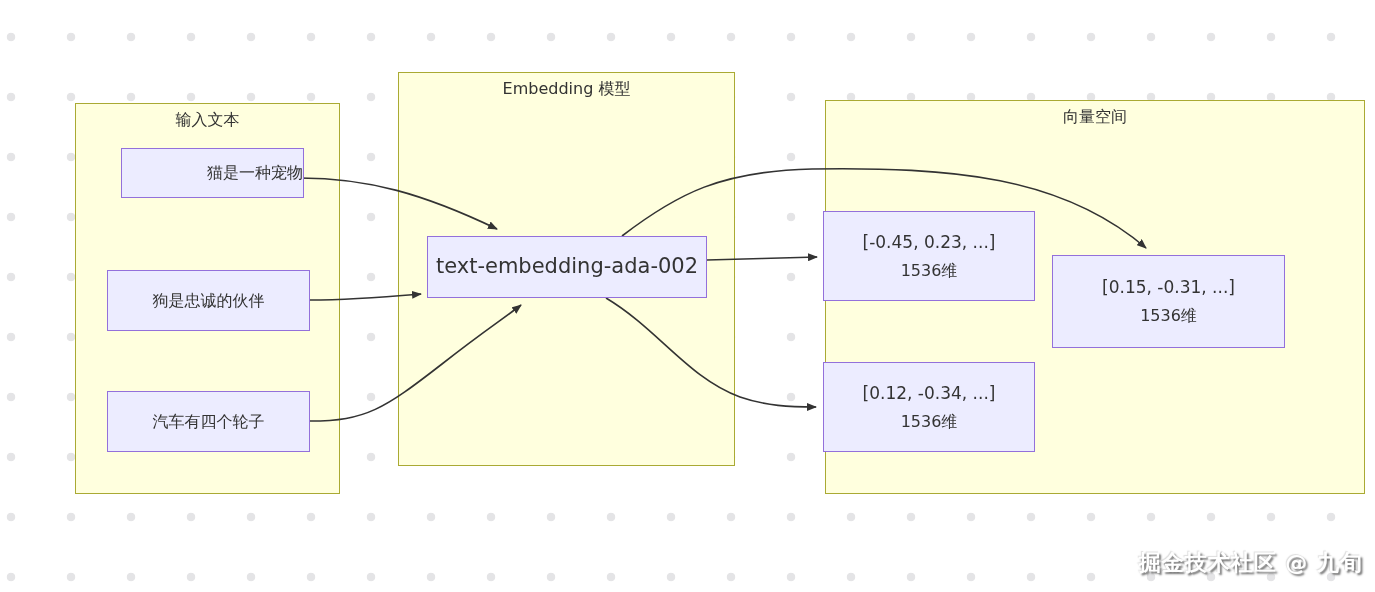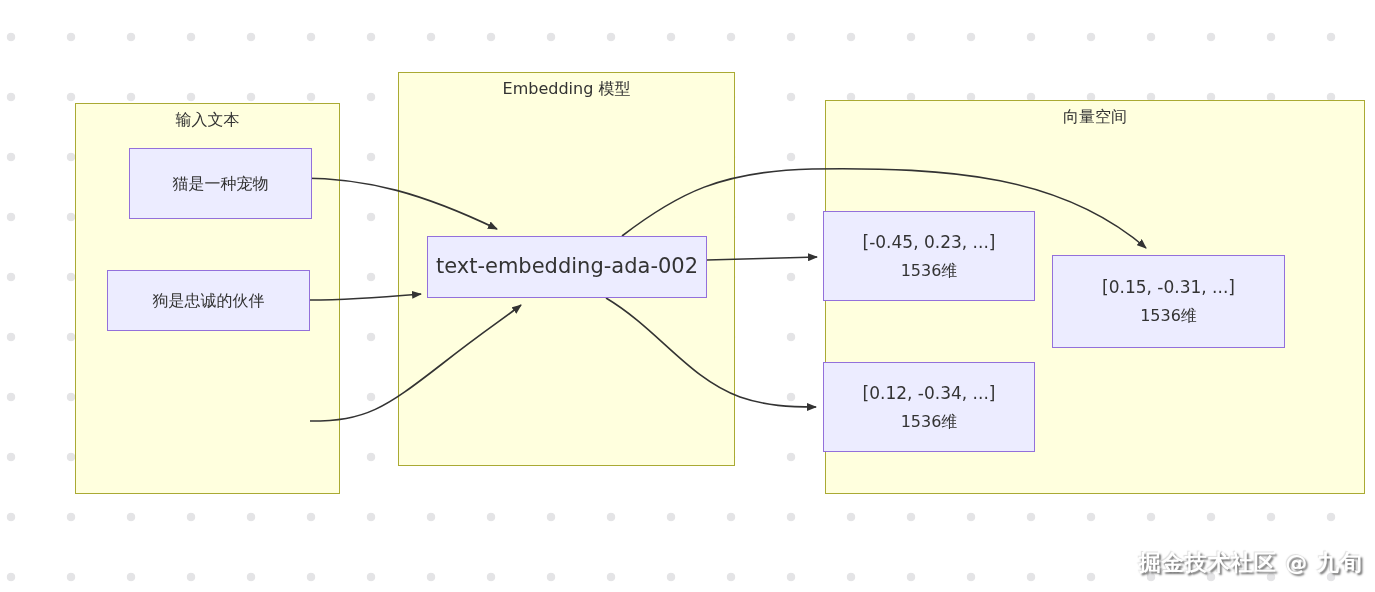--- a/index.html
+++ b/index.html
@@ -98,28 +98,31 @@
       </marker>
     </defs>
     <path class="edge" d="M300,178 C368,178 424,194 497,229" marker-end="url(#arrowhead)"></path>
     <path class="edge" d="M310,300 C352,300 386,297 421,294" marker-end="url(#arrowhead)"></path>
     <path class="edge" d="M310,421 C366,421 384,409 442,364 C484,331 503,319 521,305" marker-end="url(#arrowhead)"></path>
     <path class="edge" d="M707,260 C742,259 782,258 817,257" marker-end="url(#arrowhead)"></path>
     <path class="edge" d="M622,236 C678,193 722,171 812,169 C952,167 1062,176 1146,248" marker-end="url(#arrowhead)"></path>
     <path class="edge" d="M606,298 C658,329 688,378 740,397 C766,406 790,407 816,407" marker-end="url(#arrowhead)"></path>
   </svg>
 
-  <div class="node" style="left:129px; top:148px; width:183px; height:71px;">
+  <div class="node" style="left:121px; top:148px; width:183px; height:50px;align-items:flex-end;">
     <span>猫是一种宠物</span>
   </div>
 
   <div class="node" style="left:107px; top:270px; width:203px; height:61px;">
     <span>狗是忠诚的伙伴</span>
   </div>
 
+  <div class="node" style="left:107px; top:391px; width:203px; height:61px;">
+    <span>汽车有四个轮子</span>
+  </div>
 
   <div class="node model-node" style="left:427px; top:236px; width:280px; height:62px;">
     <span>text-embedding-ada-002</span>
   </div>
 
   <div class="node" style="left:823px; top:211px; width:212px; height:90px;">
     <span class="vec-line">[-0.45, 0.23, ...]</span>
     <span class="vec-dim">1536维</span>
   </div>
 

